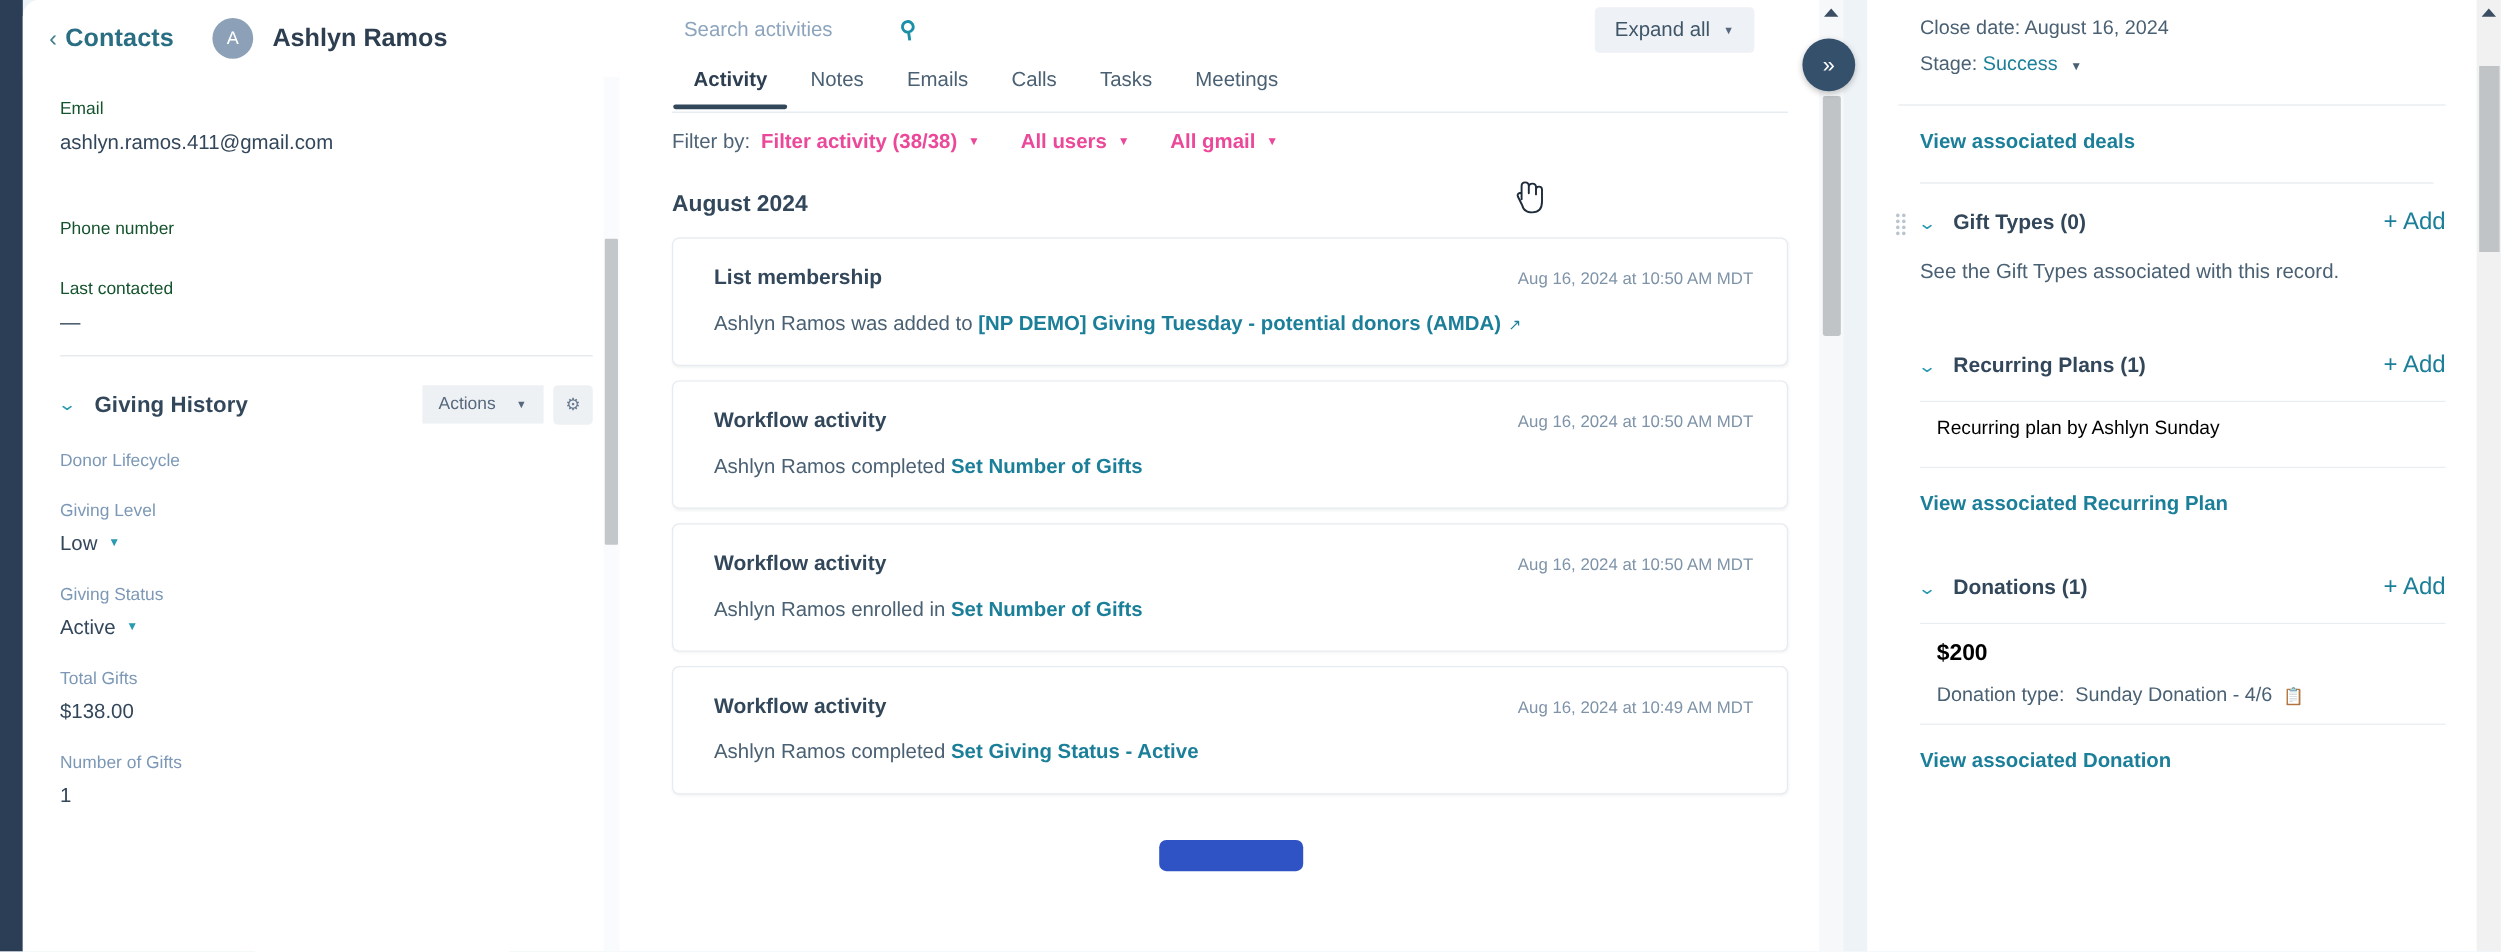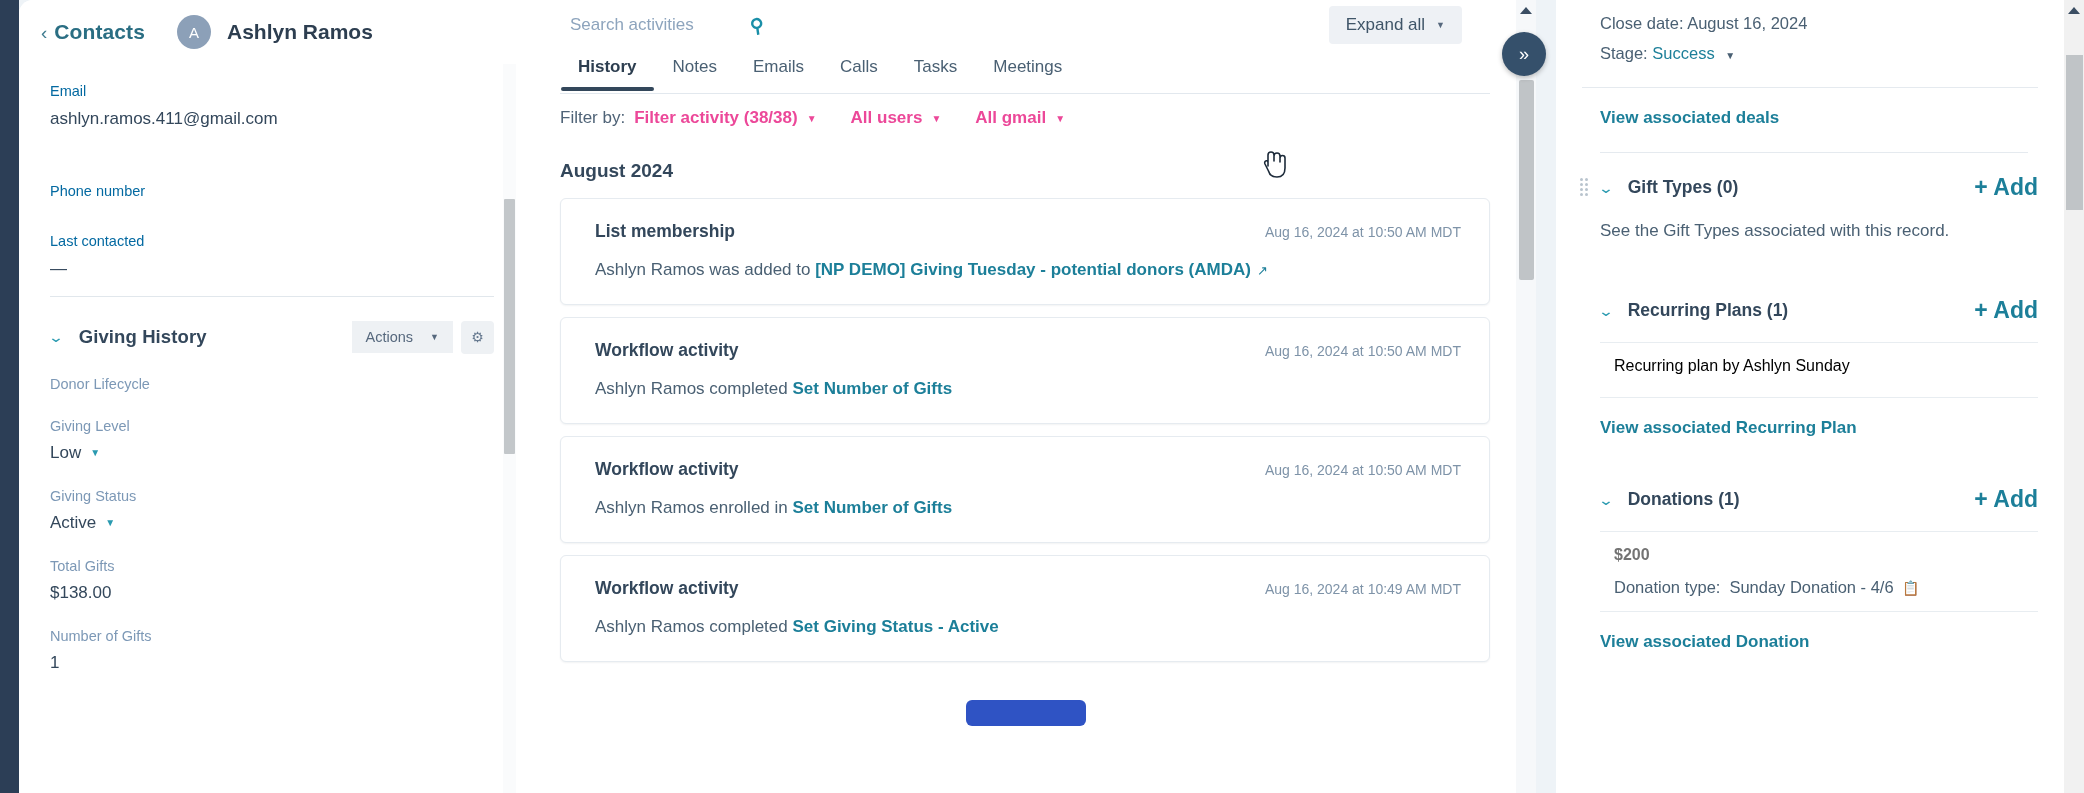--- a/index.html
+++ b/index.html
@@ -56,21 +56,21 @@
     font-size: 21px; font-weight: 700; color: #2d3e50;
   }
 
   .left-body {
     position: absolute; left: 0; top: 64px;
     width: 497px; height: 729px;
     padding: 12px 22px 0 31px;
   }
   .prop { margin-bottom: 4px; }
   .prop-label {
-    font-size: 14.5px; color: #0369a1; line-height: 30px;
+    font-size: 14.5px; color: #14532d; line-height: 30px;
   }
   .prop-value {
     font-size: 17px; color: #33475b; line-height: 26px;
   }
   .prop-gap-a { height: 40px; }
   .prop-gap-b { height: 16px; }
 
   .divider {
     height: 1px; background: #e1e7ec;
     margin: 14px 0 0 0;
@@ -301,35 +301,35 @@
   .drag-handle {
     position: absolute; left: -2px; top: 2px;
     width: 7px; height: 22px;
     display: grid; grid-template-columns: 3px 3px;
     grid-auto-rows: 3px; gap: 2px; align-content: center;
   }
   .drag-handle i { background: #b9c4ce; border-radius: 50%; display:block; width:3px; height:3px;}
   .r-caret { color: #2a9ab0; font-size: 14px; margin-right: 16px; transform: scaleX(1.4); }
   .r-title { font-size: 17.5px; font-weight: 700; color: #33475b; }
   .r-add {
-    margin-left: auto; font-size: 23px; font-weight: 700;
+    margin-left: auto; font-size: 20px; font-weight: 400;
     color: #1c7f99; cursor: pointer;
   }
   .r-desc {
     font-size: 17px; color: #4a6073;
     padding-left: 18px; margin-top: 20px;
   }
   .assoc-card {
     margin: 18px 0 0 18px;
     border-top: 1px solid #e8edf1;
     border-bottom: 1px solid #e8edf1;
     padding: 14px 0 14px 14px;
   }
   .assoc-card .obj-link {
-    font-size: 16px; font-weight: 700; color: #737373; cursor: pointer;
+    font-size: 19px; font-weight: 700; color: #000000; cursor: pointer;
   }
   .assoc-card .meta {
     font-size: 16.5px; color: #4a6073; margin-top: 14px;
     display: flex; align-items: center; gap: 9px;
   }
   .copy-icon { color: #2f7fb8; font-size: 14px; cursor: pointer; }
   .assoc-card2 {
     margin: 18px 0 0 18px;
     border-top: 1px solid #e8edf1;
     padding: 14px 0 22px 14px;
@@ -467,21 +467,21 @@
         <input class="search-input" type="text" placeholder="Search activities" style="">
         <span class="search-icon">⚲</span>
       </div>
       <button class="expand-all-btn">
         <span class="lbl">Expand all</span>
         <span class="caret-dn">▼</span>
       </button>
     </div>
 
     <div class="tabs">
-      <div class="tab active">History</div>
+      <div class="tab active">Activity</div>
       <div class="tab">Notes</div>
       <div class="tab">Emails</div>
       <div class="tab">Calls</div>
       <div class="tab">Tasks</div>
       <div class="tab">Meetings</div>
     </div>
     <div class="tabs-rule"></div>
 
     <div class="filter-row">
       <span class="filter-label">Filter by:</span>

